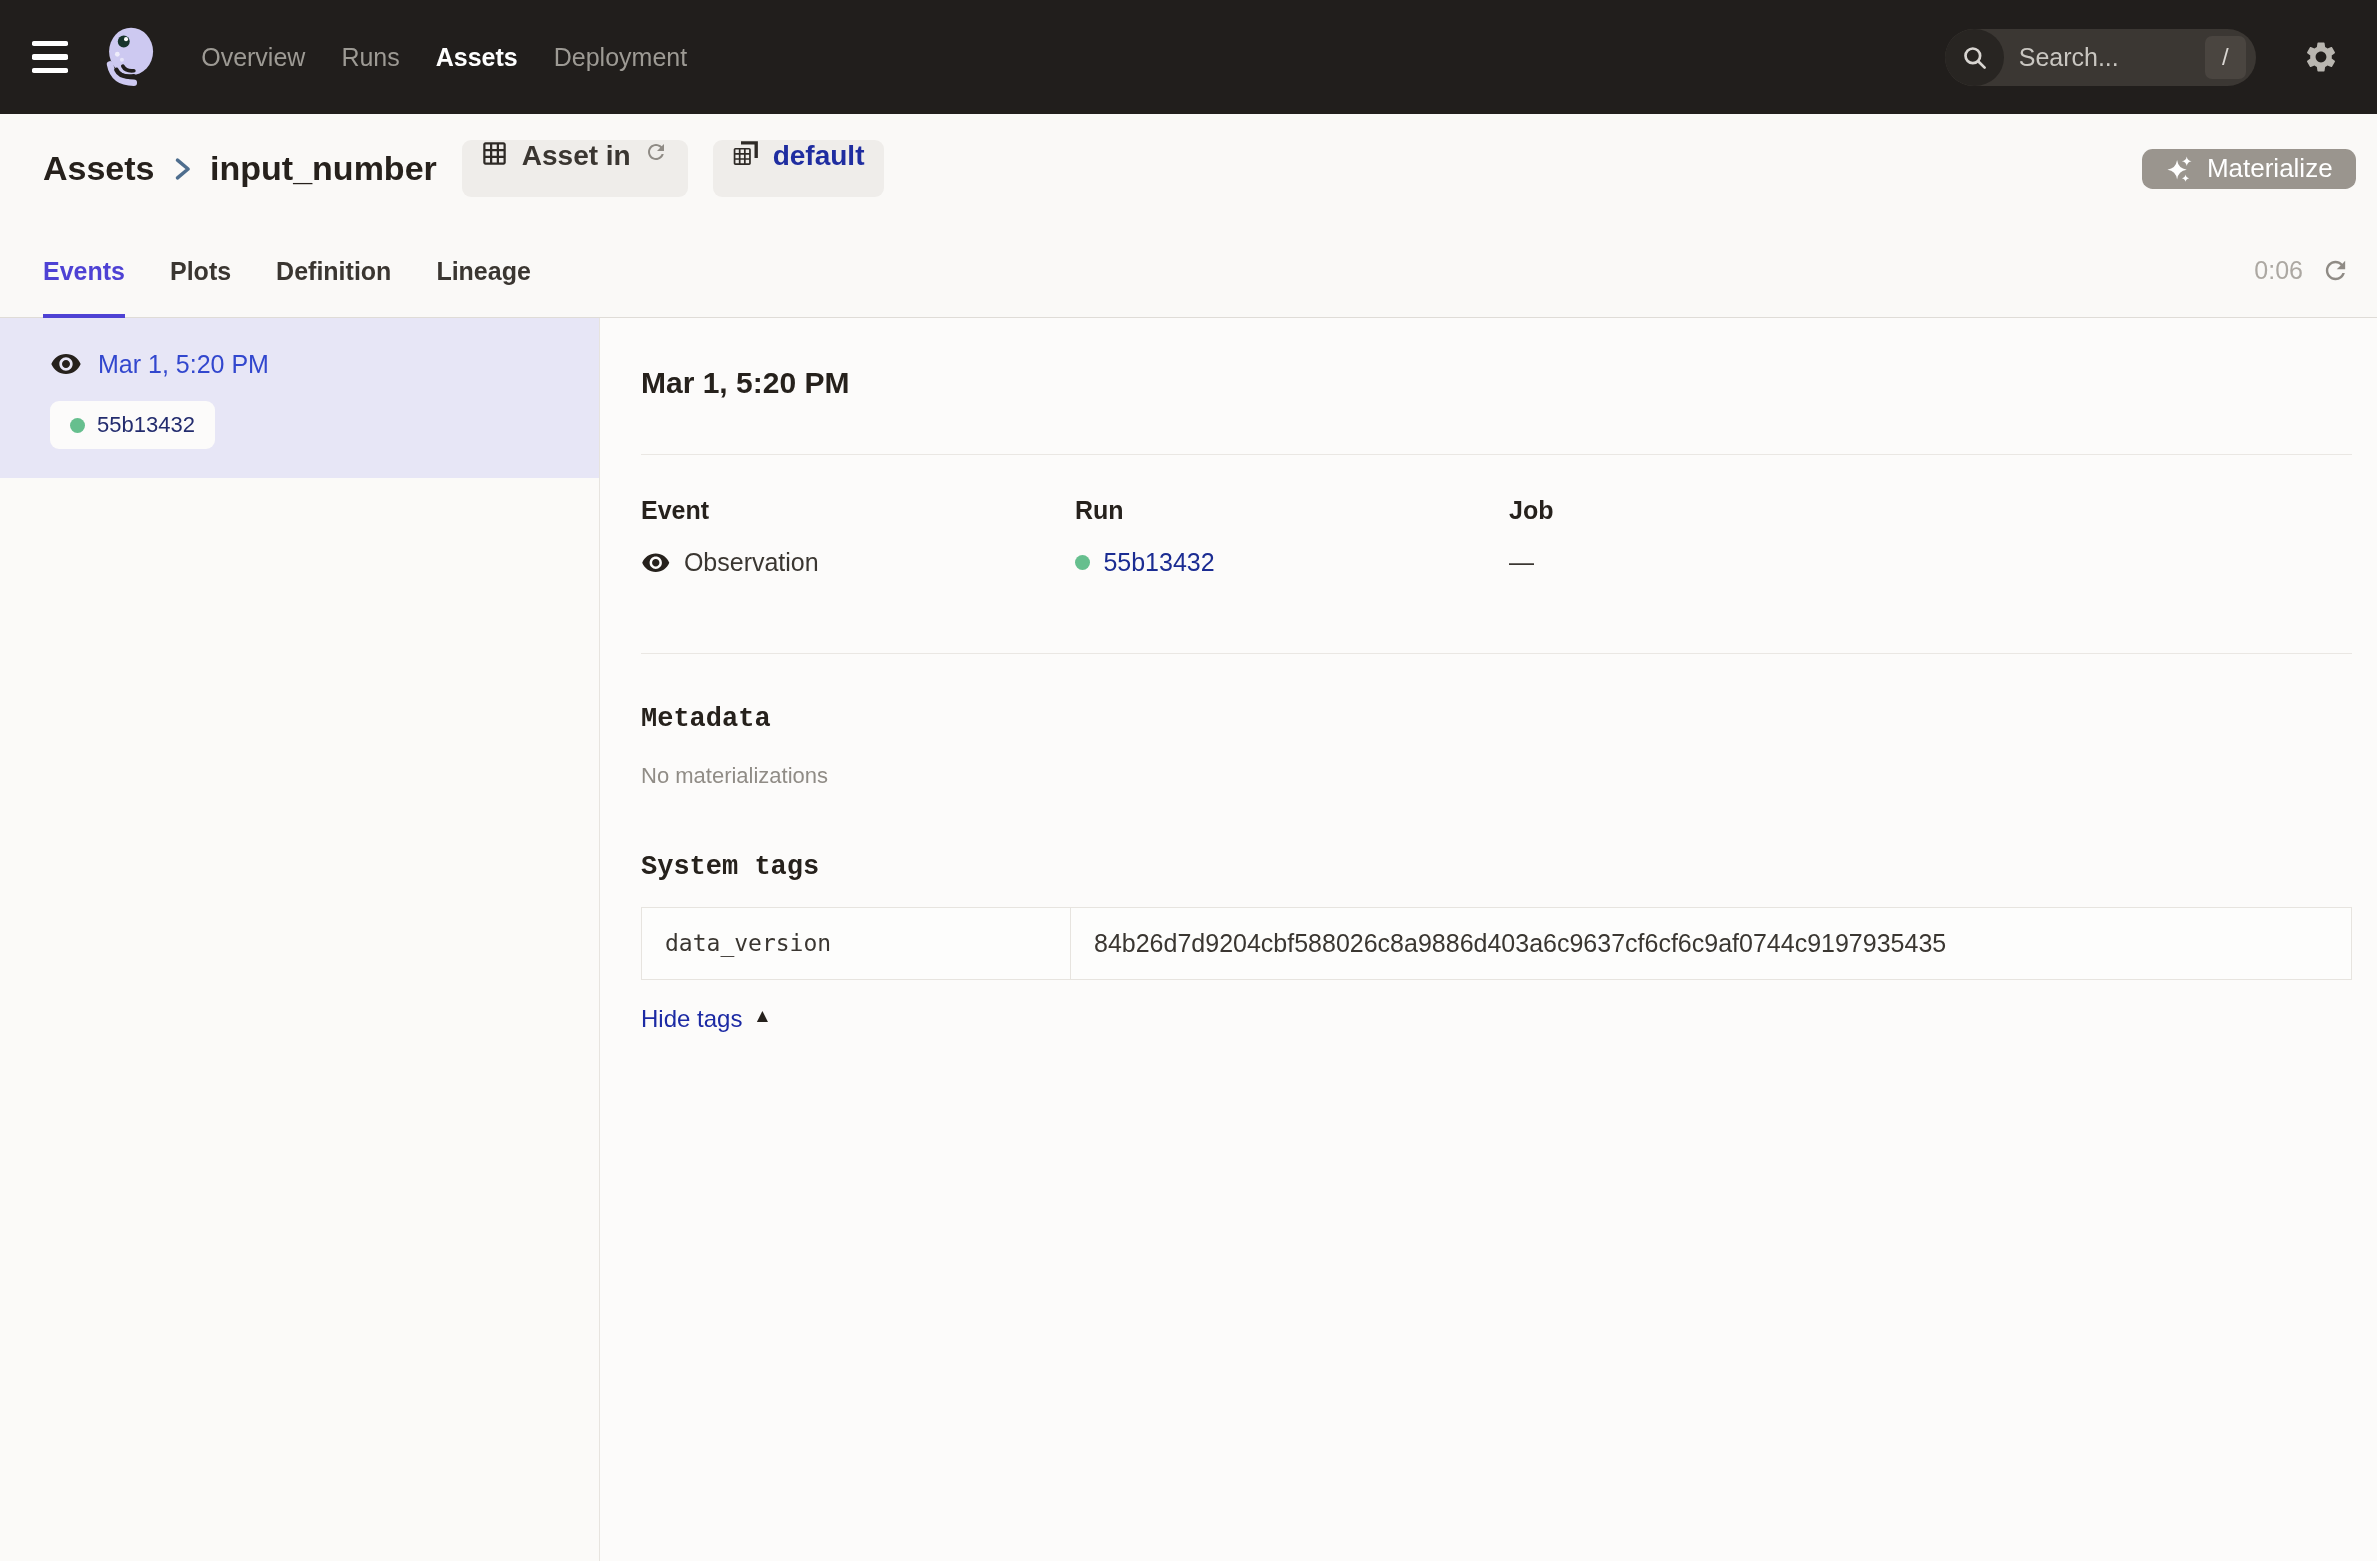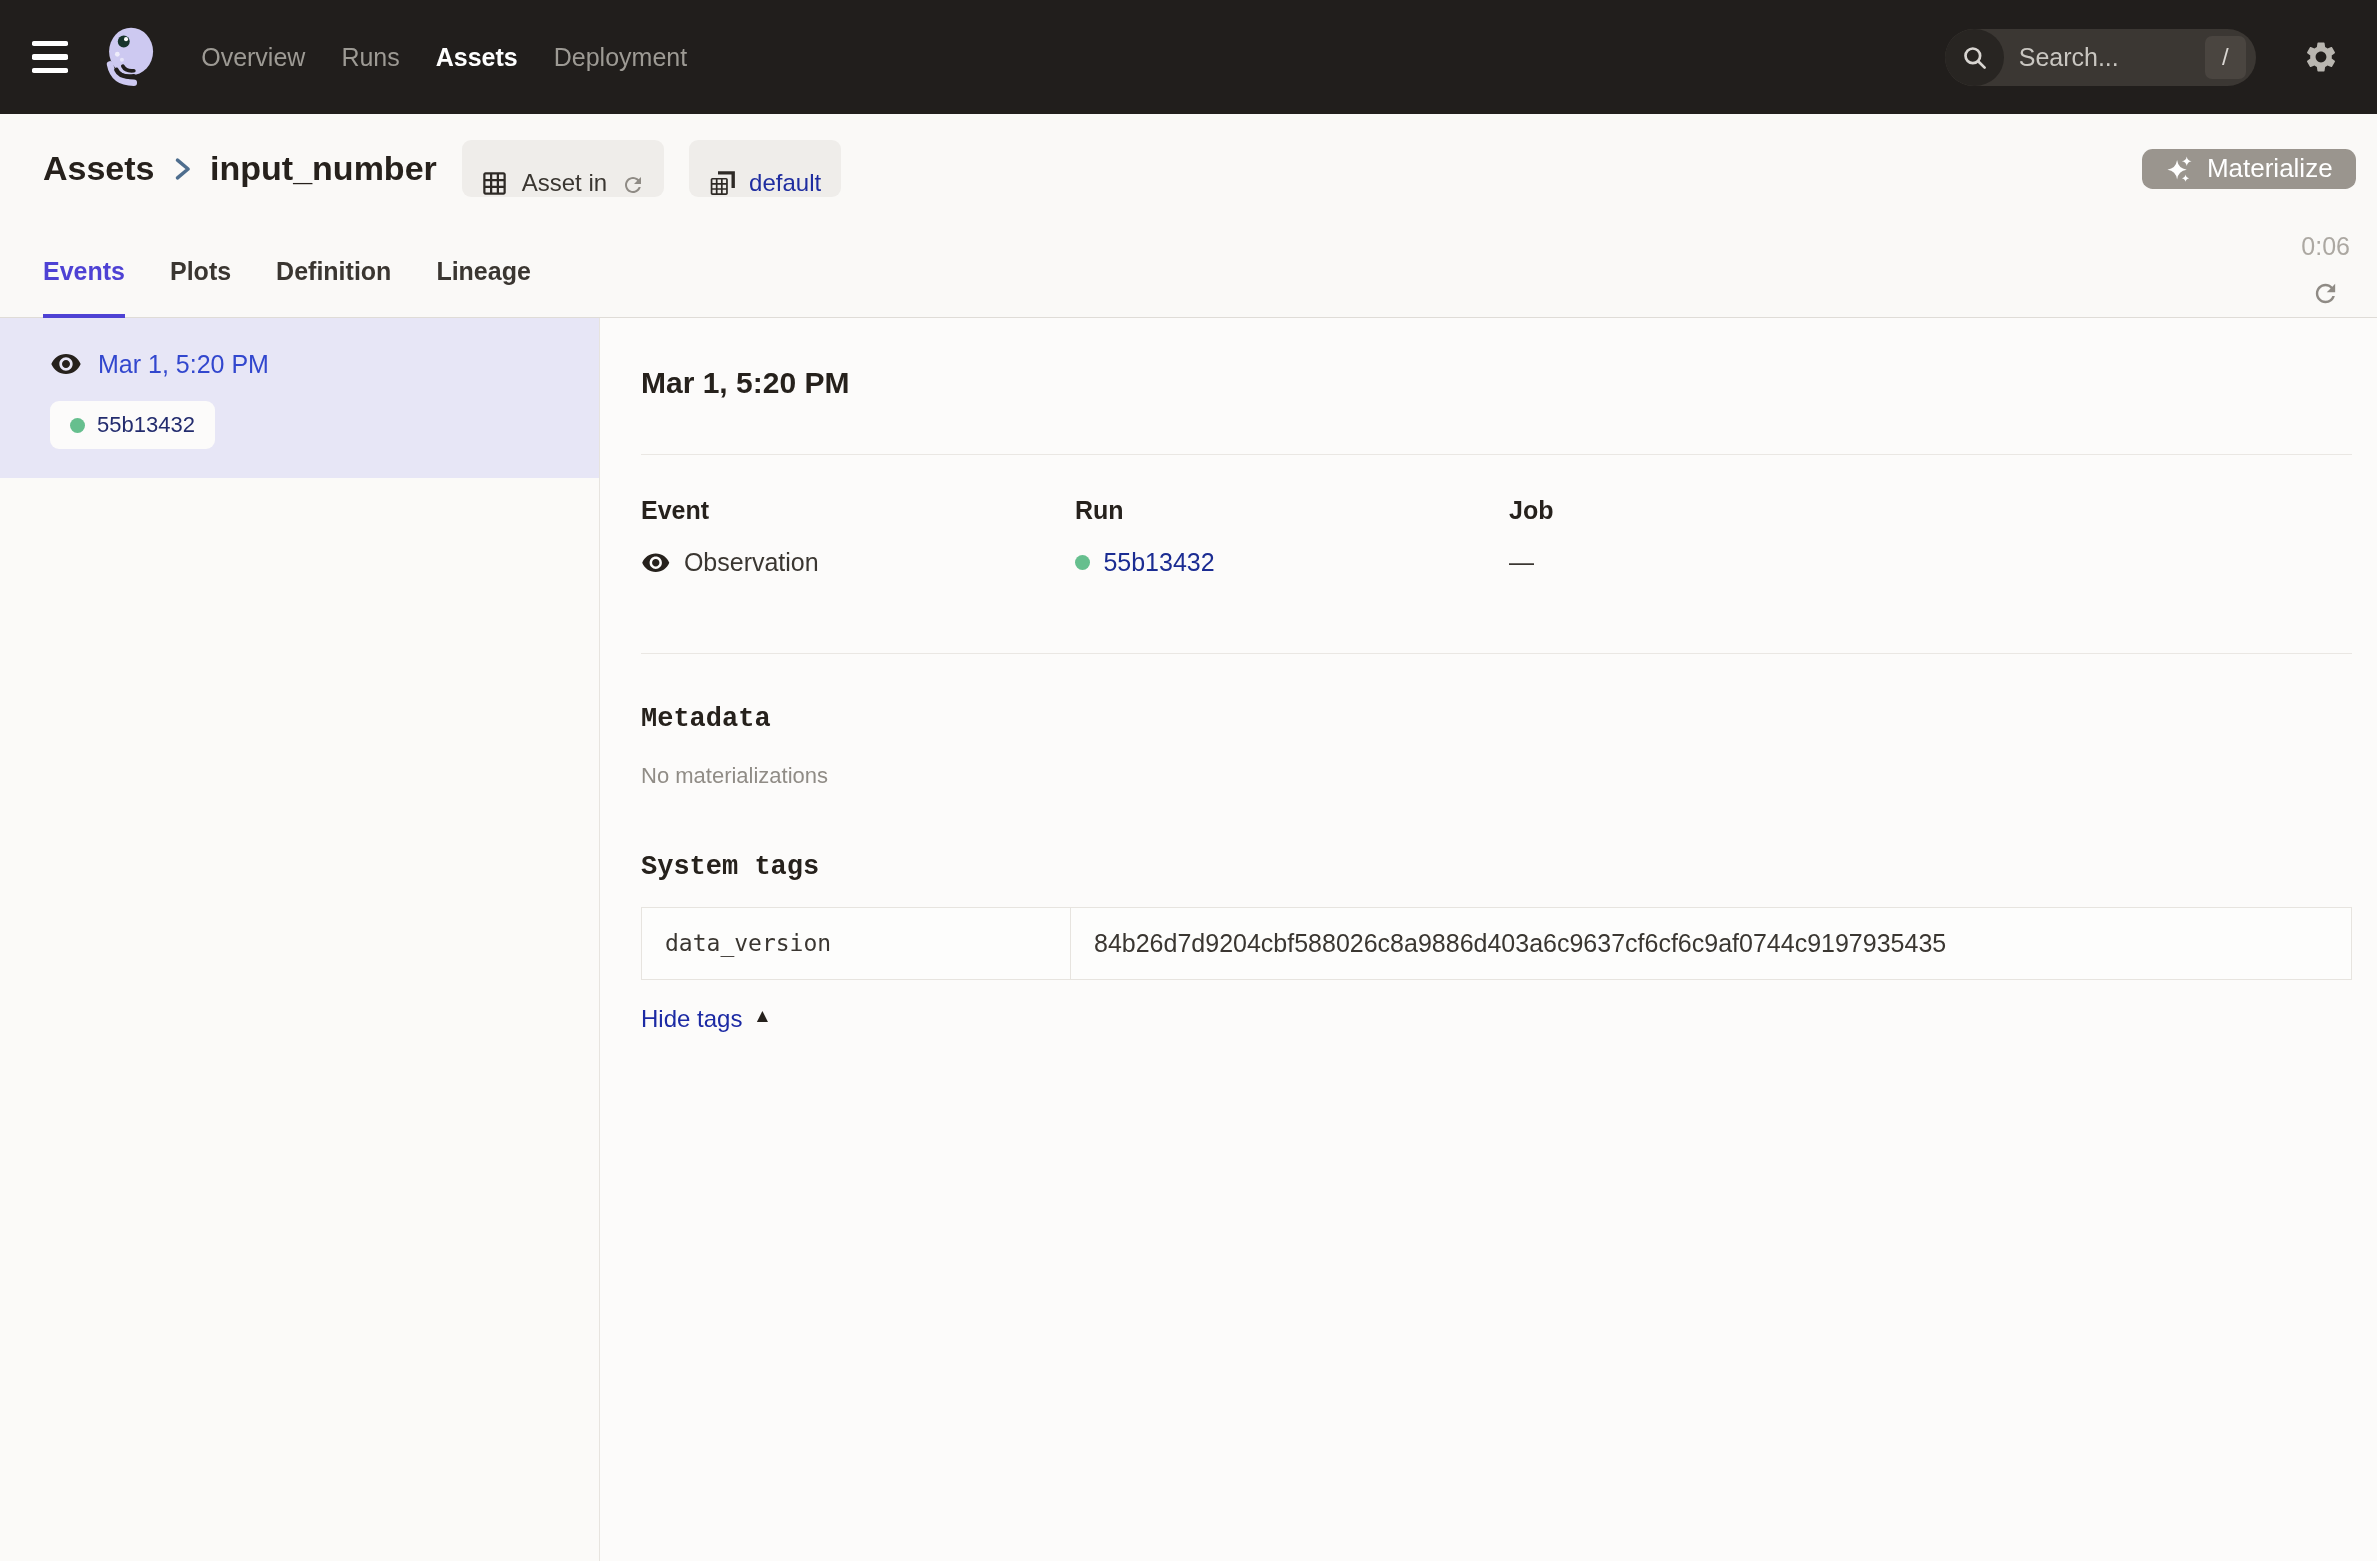--- a/index.html
+++ b/index.html
@@ -46,44 +46,44 @@
 
   
   .crumb-row {
     height:109px; display:flex; align-items:center;
     padding:0 21.4px 0 43px; gap:25px; background:#FAF9F7;
   }
   .breadcrumb { display:flex; align-items:center; gap:18px; }
   .crumb-parent { font-size:34px; font-weight:600; color:#26211C; cursor:pointer; }
   .crumb-current { font-size:34px; font-weight:600; color:#26211C; }
   .badge {
-    display:flex; align-items:flex-end; gap:13.4px;
+    display:flex; align-items:flex-start; gap:13.4px;
     background:#EFEDEA; border-radius:9px; padding:0 19.6px; height:57px;
-    font-size:24px; color:#3A3631; white-space:nowrap;
+    font-size:28px; color:#3A3631; white-space:nowrap;font-weight:bold;
   }
   .badge a, .link { color:#1F2DA0; text-decoration:none; cursor:pointer; }
   .materialize-btn {
     margin-left:auto; height:40px; border:none; border-radius:10.7px;
     background:#9A958E; color:#FFFFFF; font-size:26px; font-weight:500;
     font-family:"Liberation Sans", sans-serif;
     display:flex; align-items:center; gap:13.4px; padding:0 23px; cursor:pointer;
   }
 
   
   .tabs-row {
     height:95px; display:flex; align-items:stretch;
     padding:0 27px 0 43px; gap:45px;
     border-bottom:1.8px solid #DFDCD7; background:#FAF9F7;
   }
   .tab {
     display:flex; align-items:center; font-size:25px; font-weight:600; color:#3A3631;
     border-bottom:5.4px solid transparent; margin-bottom:-1.8px; cursor:pointer; padding-top:5.4px;
   }
   .tab.active { color:#4E42D4; border-bottom-color:#4E42D4; }
-  .tabs-right { margin-left:auto; align-self:center; display:flex; align-items:center; gap:18px;flex-direction:column; }
+  .tabs-right { margin-left:auto; align-self:center; display:flex; align-items:center; gap:18px; }
   .countdown { font-size:25px; color:#ACA8A2; }
 
   
   .content { display:flex; height:1243px; }
   .sidebar {
     width:600px; flex:0 0 auto; background:#FBFAF8;
     border-right:1.8px solid #E7E4DF;
   }
   .event-item { padding:30px 36px 29px 50px; cursor:pointer; }
   .event-item.selected { background:#E7E6F6; }

